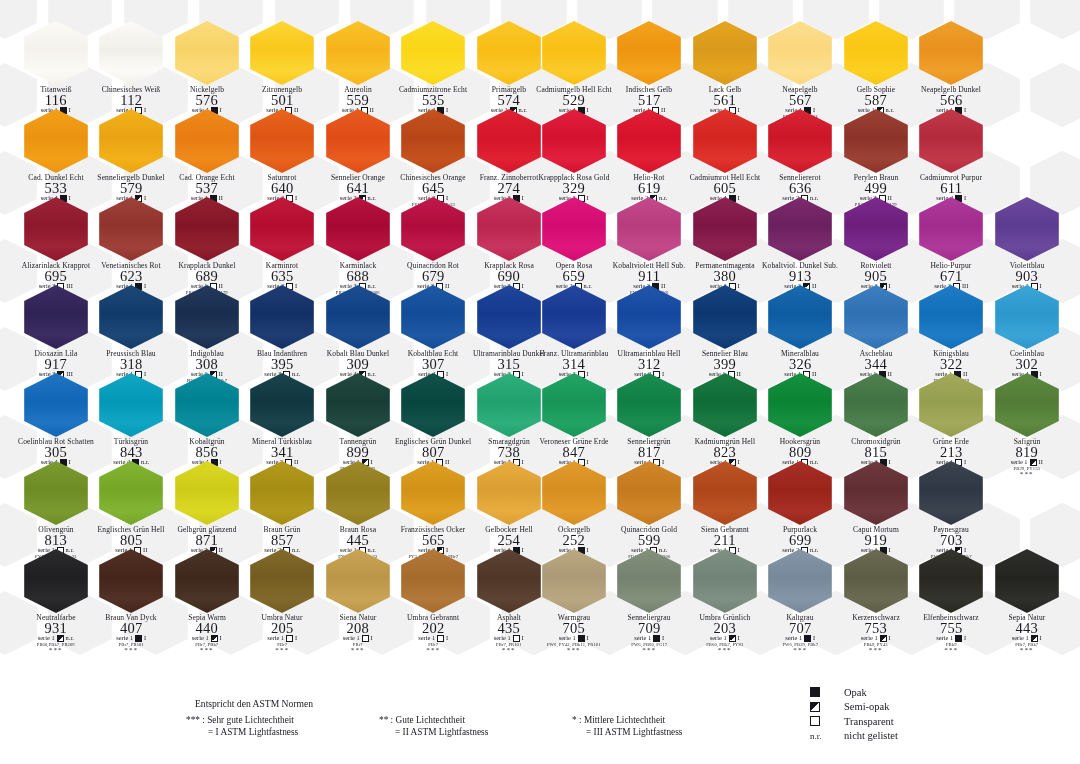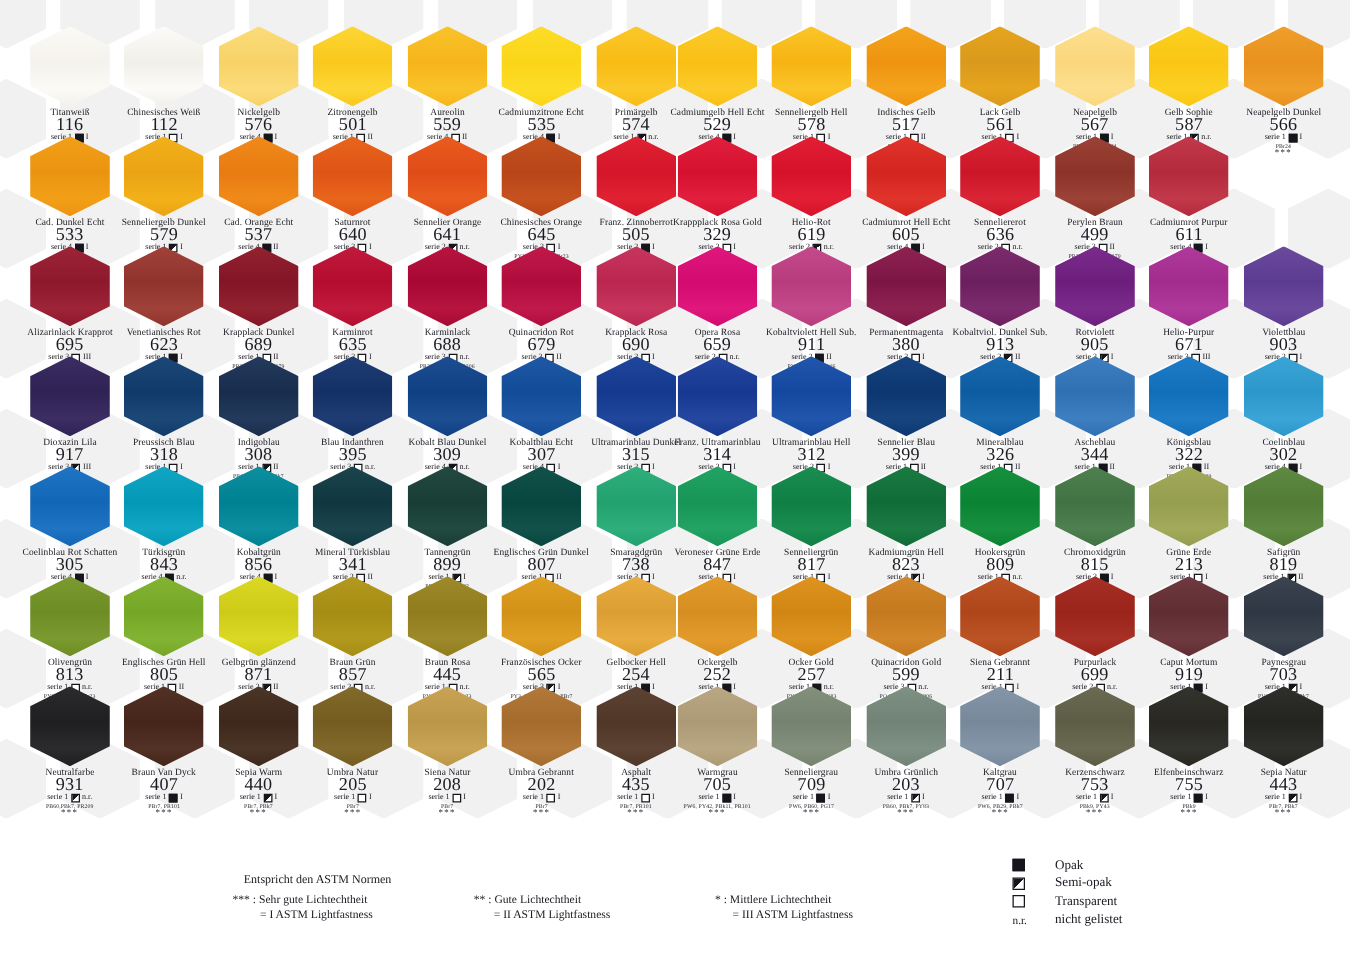--- a/index.html
+++ b/index.html
@@ -480,36 +480,20 @@
                 <span>serie 4</span>
                 <span class="opacity-mark op-opak"></span>
                 <span>I</span>
               </div>
               <div class="p-pig">PY35</div>
               <div class="p-light">***</div>
             </div>
           </div>
           <div class="cell">
             <div class="hexwrap">
-              <div class="hex" style="background: linear-gradient(90deg, rgb(251, 197, 40) 0%, rgb(246, 180, 18) 45%, rgb(251, 197, 40) 78%, rgb(246, 180, 18) 100%);"></div>
-            </div>
-            <div class="labels">
-              <div class="p-name">Senneliergelb Hell</div>
-              <div class="p-num">578</div>
-              <div class="p-serie">
-                <span>serie 1</span>
-                <span class="opacity-mark op-trans"></span>
-                <span>I</span>
-              </div>
-              <div class="p-pig">PY153</div>
-              <div class="p-light">***</div>
-            </div>
-          </div>
-          <div class="cell">
-            <div class="hexwrap">
               <div class="hex" style="background: linear-gradient(90deg, rgb(244, 164, 28) 0%, rgb(238, 147, 16) 45%, rgb(244, 164, 28) 78%, rgb(238, 147, 16) 100%);"></div>
             </div>
             <div class="labels">
               <div class="p-name">Indisches Gelb</div>
               <div class="p-num">517</div>
               <div class="p-serie">
                 <span>serie 1</span>
                 <span class="opacity-mark op-trans"></span>
                 <span>II</span>
               </div>
@@ -680,21 +664,21 @@
               <div class="p-pig">PY150, PR209, PBr23</div>
               <div class="p-light">***</div>
             </div>
           </div>
           <div class="cell">
             <div class="hexwrap">
               <div class="hex" style="background: linear-gradient(90deg, rgb(224, 34, 51) 0%, rgb(212, 21, 42) 45%, rgb(224, 34, 51) 78%, rgb(212, 21, 42) 100%);"></div>
             </div>
             <div class="labels">
               <div class="p-name">Franz. Zinnoberrot</div>
-              <div class="p-num">505</div>
+              <div class="p-num">274</div>
               <div class="p-serie">
                 <span>serie 2</span>
                 <span class="opacity-mark op-opak"></span>
                 <span>I</span>
               </div>
               <div class="p-pig">PR242</div>
               <div class="p-light">***</div>
             </div>
           </div>
         </div>
@@ -1609,36 +1593,20 @@
             </div>
             <div class="labels">
               <div class="p-name">Ockergelb</div>
               <div class="p-num">252</div>
               <div class="p-serie">
                 <span>serie 1</span>
                 <span class="opacity-mark op-opak"></span>
                 <span>I</span>
               </div>
               <div class="p-pig">PY43</div>
-              <div class="p-light">***</div>
-            </div>
-          </div>
-          <div class="cell">
-            <div class="hexwrap">
-              <div class="hex" style="background: linear-gradient(90deg, rgb(223, 148, 32) 0%, rgb(209, 134, 19) 45%, rgb(223, 148, 32) 78%, rgb(209, 134, 19) 100%);"></div>
-            </div>
-            <div class="labels">
-              <div class="p-name">Ocker Gold</div>
-              <div class="p-num">257</div>
-              <div class="p-serie">
-                <span>serie 1</span>
-                <span class="opacity-mark op-opak"></span>
-                <span>n.r.</span>
-              </div>
-              <div class="p-pig">PY119, PY42, PY83</div>
               <div class="p-light">***</div>
             </div>
           </div>
           <div class="cell">
             <div class="hexwrap">
               <div class="hex" style="background: linear-gradient(90deg, rgb(210, 135, 43) 0%, rgb(196, 121, 30) 45%, rgb(210, 135, 43) 78%, rgb(196, 121, 30) 100%);"></div>
             </div>
             <div class="labels">
               <div class="p-name">Quinacridon Gold</div>
               <div class="p-num">599</div>

